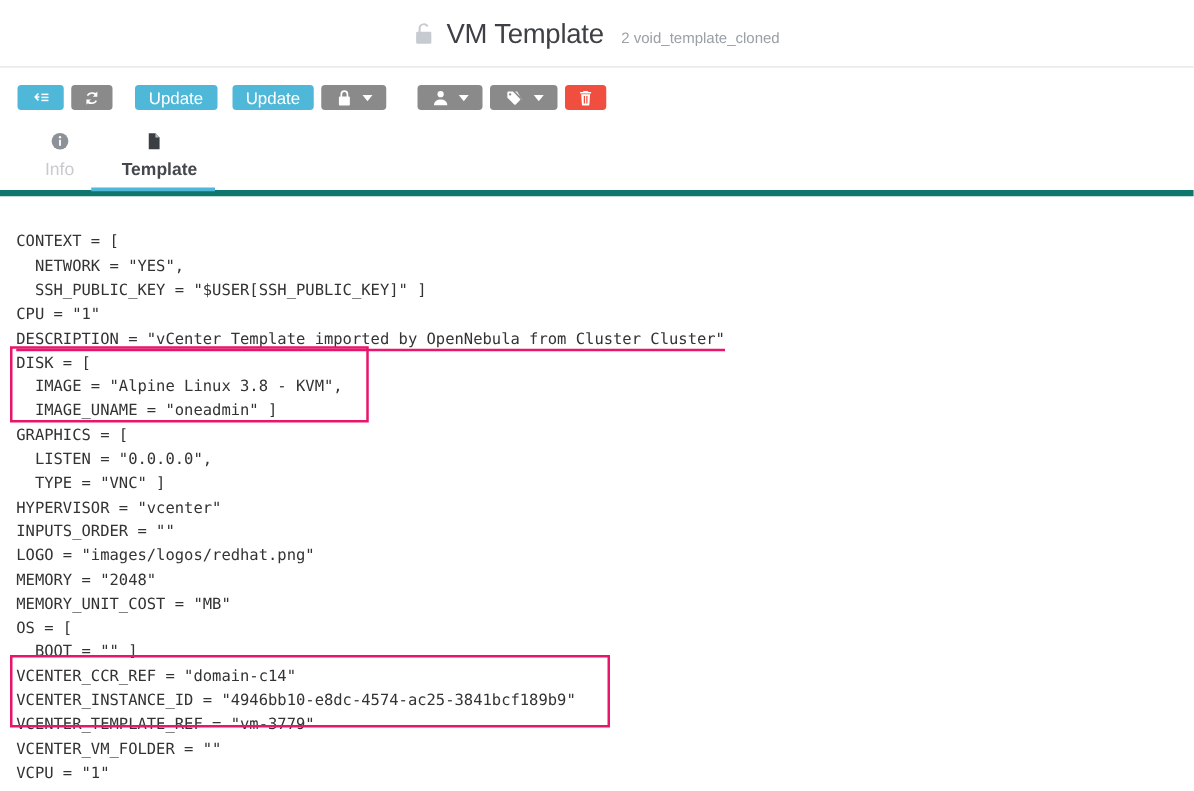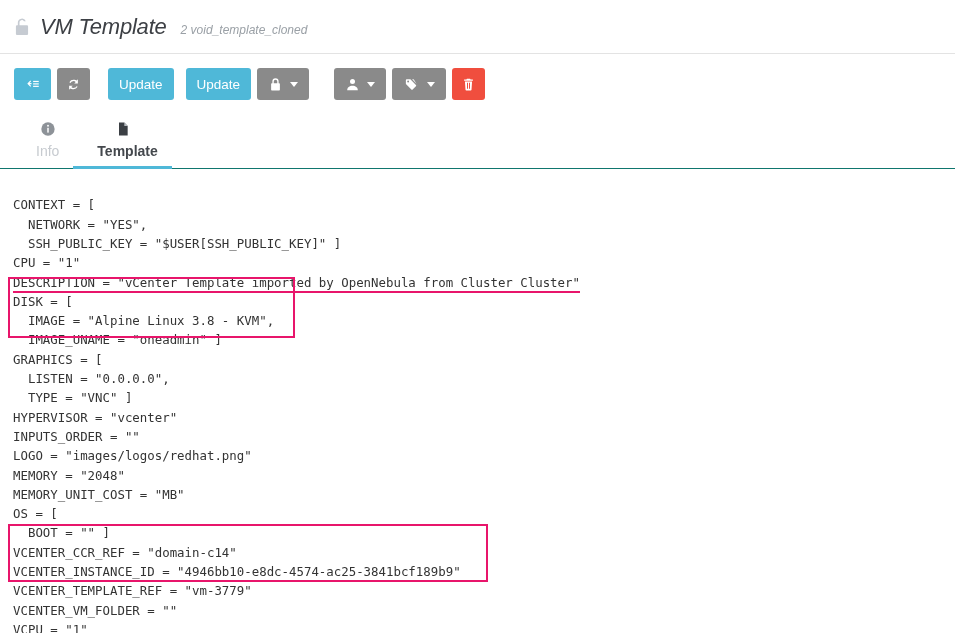--- a/index.html
+++ b/index.html
@@ -15,24 +15,23 @@
     color: #4d4d4d;
   }
 
   
   .header {
     position: relative;
     height: 54px;
     border-bottom: 1px solid #e3e3e3;
     display: flex;
     align-items: center;
-    justify-content: flex-start;
+    justify-content: center;
     padding: 0 14px 0 12px;
     box-sizing: border-box;
-    font-style: italic;
   }
   .header-left {
     display: flex;
     align-items: center;
     gap: 8px;
   }
   .lock-open-icon {
     width: 20px;
     height: 22px;
     display: block;
@@ -82,21 +81,21 @@
   }
 
   
   .toolbar {
     display: flex;
     align-items: center;
     padding: 14px 0 14px 14px;
     gap: 0;
   }
   .btn {
-    height: 32px;
+    height: 20px;
     border: none;
     border-radius: 3px;
     font-family: "Liberation Sans", sans-serif;
     font-size: 13.5px;
     color: #ffffff;
     cursor: pointer;
     display: inline-flex;
     align-items: center;
     justify-content: center;
     padding: 0 11px;
@@ -117,21 +116,21 @@
   }
   .gap-sm { width: 6px; flex: none; }
   .gap-md { width: 18px; flex: none; }
   .gap-lg { width: 25px; flex: none; }
 
   
   .tabs {
     display: flex;
     align-items: flex-end;
     padding: 4px 0 0 22px;
-    border-bottom: 1px solid #0f766e;
+    border-bottom: 5px solid #0f766e;
     height: 55px;
     box-sizing: border-box;
   }
   .tab {
     display: flex;
     flex-direction: column;
     align-items: center;
     justify-content: flex-end;
     padding: 0 14px 0;
     min-width: 50px;

